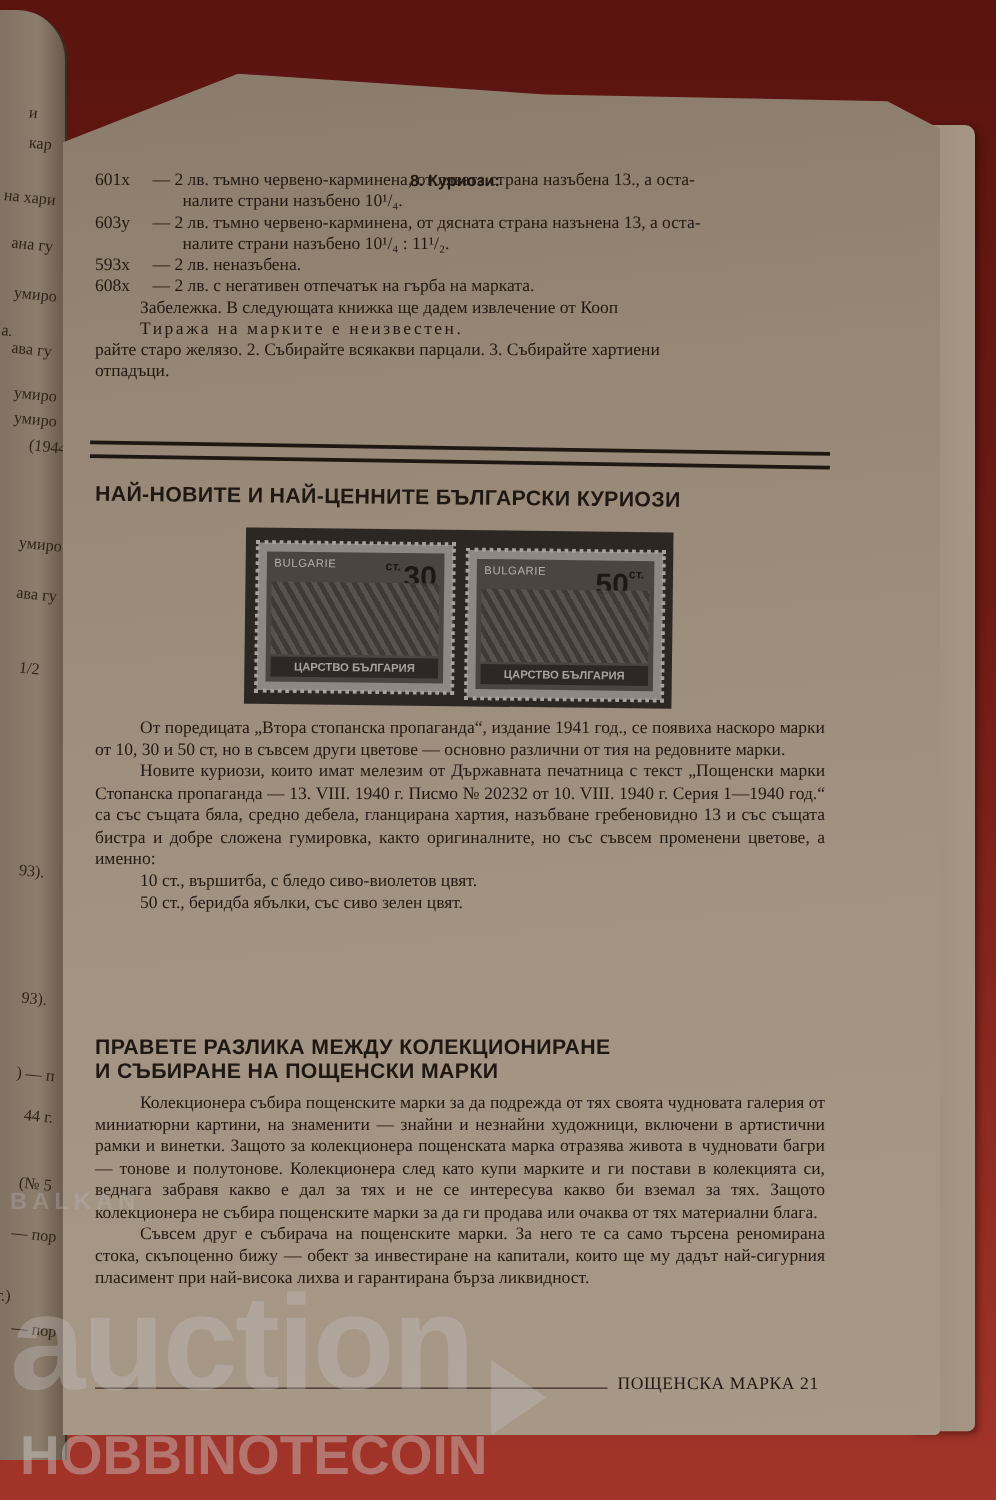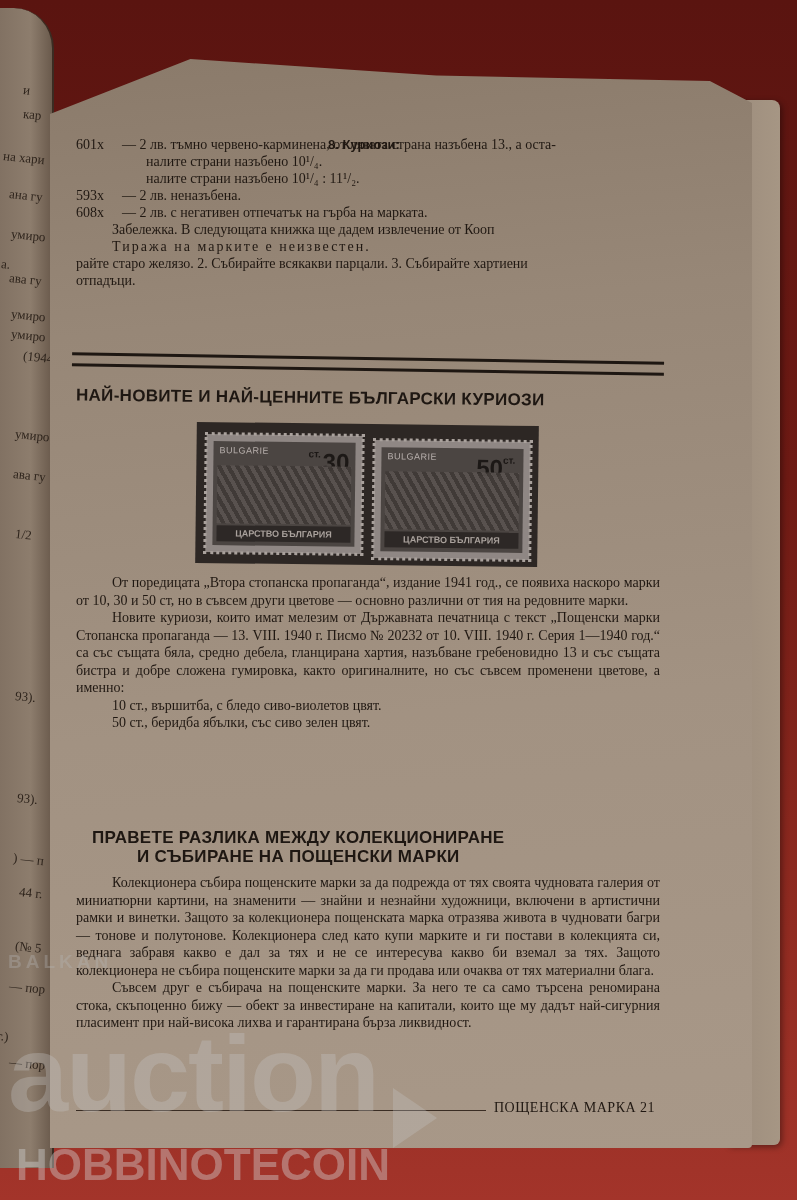--- a/index.html
+++ b/index.html
@@ -63,21 +63,21 @@
   }
   .stamp .inner { position:absolute; left:7px; top:7px; right:7px; bottom:7px; background:#4b4542; }
   .stamp .country { position:absolute; left:6px; top:4px; font-size:9px; color:#b7afac; font-family:"Liberation Sans",sans-serif; letter-spacing:.5px; }
   .stamp .value { position:absolute; right:6px; top:6px; font-size:24px; font-weight:bold; color:#1c1816; font-family:"Liberation Sans",sans-serif; }
   .stamp .value small { font-size:10px; vertical-align:top; margin-right:2px; }
   .stamp .scene { position:absolute; left:4px; top:24px; right:4px; bottom:22px;
     background: repeating-linear-gradient(60deg,#5a5350 0 4px,#3f3936 4px 8px); opacity:.9; }
   .stamp .kingdom { position:absolute; left:4px; right:4px; bottom:4px; height:16px; background:#2d2826; color:#a9a19c; font-size:9px; text-align:center; line-height:16px; font-family:"Liberation Sans",sans-serif; font-weight:bold; }
   .body-block { position:absolute; left:76px; width:584px; color:#201812; font-size:14px; line-height:17.5px;font-family:Liberation Serif, serif; }
   .list-item { padding-left:36px; }
-  .h2 { position:absolute; left:92px; top:828px; line-height:19px;text-align:center; }
+  .h2 { position:absolute; left:76px; top:828px; line-height:19px; }
   .footer-rule { position:absolute; left:76px; top:1110px; width:410px; border-top:1px solid #3a2d24; }
   .footer { position:absolute; left:494px; top:1100px; font-size:14px; color:#201812; letter-spacing:.5px; }
   .watermark { position:absolute; pointer-events:none; font-family:"Liberation Sans",sans-serif; font-weight:bold; }
   .wm1 { left:8px; top:951px; font-size:19px; color:rgba(180,180,180,.35); letter-spacing:4px; }
   .wm2 { left:8px; top:1020px; font-size:108px; line-height:108px; color:rgba(200,200,200,.32); letter-spacing:-2px; }
   .wm3 { left:16px; top:1140px; font-size:44px; color:rgba(210,210,210,.42); letter-spacing:0px; }
   .wm-play { position:absolute; left:393px; top:1088px; width:0; height:0;
     border-top:30px solid transparent; border-bottom:30px solid transparent; border-left:44px solid rgba(200,200,200,.3); }
 </style>
 </head>
@@ -108,20 +108,21 @@
   <span class="frag" style="left:18px;top:1020px">г.)</span>
   <span class="frag" style="left:30px;top:1046px">— пор</span>
 </div>
 
 <div class="main-page"></div>
 
 <div class="content" style="top:136px">
   <span class="section-heading-small">8. Куриози:</span>
   <div class="row"><span class="code">601x</span><span>— 2 лв. тъмно червено-карминена, от лявата страна назъбена 13., а оста-</span></div>
   <div class="row indent"><span>налите страни назъбено 10¹/₄.</span></div>
+  <div class="row"><span class="code">603y</span><span>— 2 лв. тъмно червено-карминена, от дясната страна назънена 13, а оста-</span></div>
   <div class="row indent"><span>налите страни назъбено 10¹/₄ : 11¹/₂.</span></div>
   <div class="row"><span class="code">593x</span><span>— 2 лв. неназъбена.</span></div>
   <div class="row"><span class="code">608x</span><span>— 2 лв. с негативен отпечатък на гърба на марката.</span></div>
   <div class="row" style="padding-left:36px">Забележка. В следующата книжка ще дадем извлечение от Кооп</div>
   <div class="row spaced" style="padding-left:36px">Тиража на марките е неизвестен.</div>
   <div class="row">райте старо желязо. 2. Събирайте всякакви парцали. 3. Събирайте хартиени</div>
   <div class="row">отпадъци.</div>
 </div>
 
 <div class="rule-double"></div>

